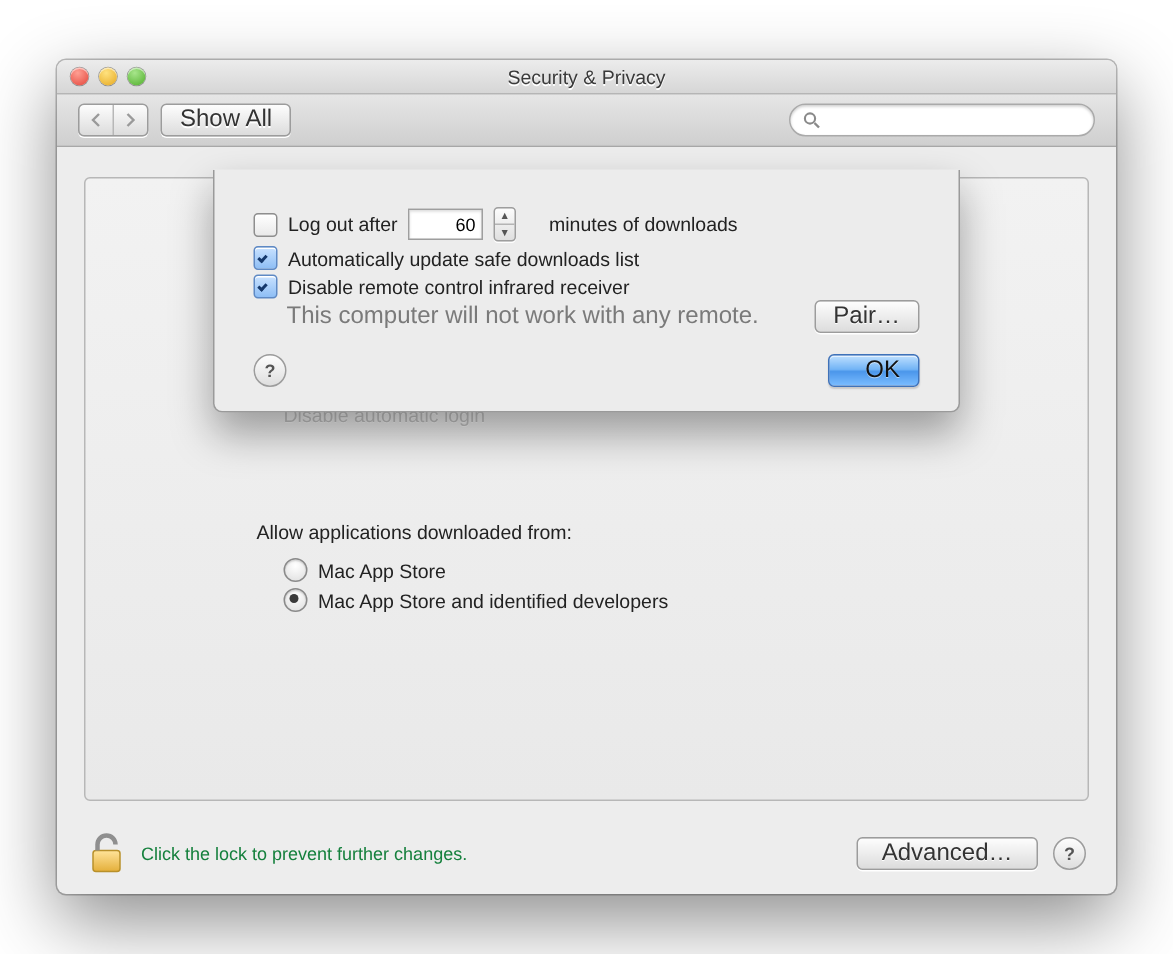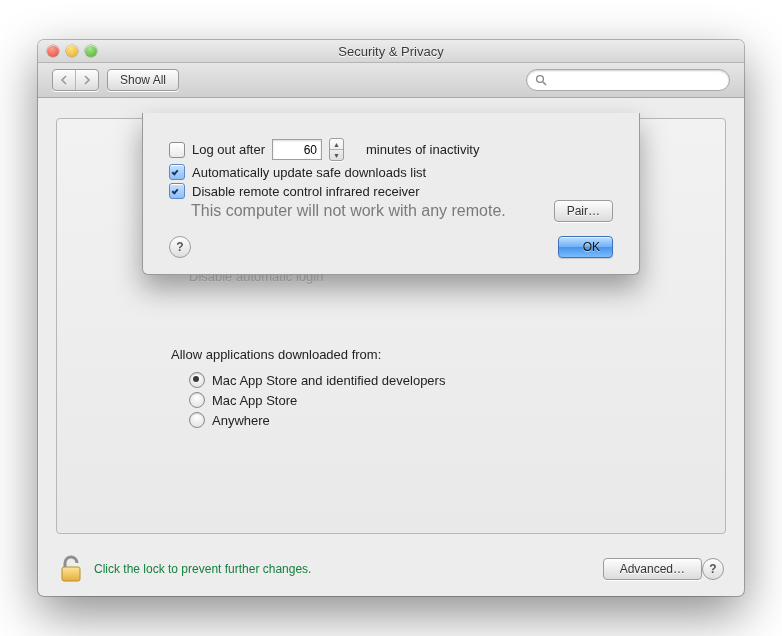--- a/index.html
+++ b/index.html
@@ -46,21 +46,21 @@
   .seg > div{
     width:22px;display:flex;align-items:center;justify-content:center;
     color:#888;
   }
   .seg > div + div{border-left:1px solid #b7b7b7;}
   .btn{
     height:20px;padding:0 12px;
     border:1px solid #9c9c9c;border-radius:4px;
     background:linear-gradient(#fdfdfd,#dcdcdc);
     box-shadow:0 1px 0 #fff;
-    font-size:12px;
+    font-size:16px;
     display:inline-flex;align-items:center;justify-content:center;
     color:#333;text-shadow:0 1px 0 #fff;
     cursor:default;
   }
   .btn.default{
     background:linear-gradient(#bfe0ff,#6fb2f5 48%,#4a95ea 52%,#79bcff);
     border-color:#3f72b9;color:#111;text-shadow:0 1px 0 rgba(255,255,255,.5);
     box-shadow:inset 0 1px 0 rgba(255,255,255,.6),0 1px 1px rgba(0,0,0,.15);
   }
   .search{
@@ -199,66 +199,62 @@
     <div class="ghost-row ghost" style="left:132px;top:126px;font-size:13px;">Show a message when the screen is locked</div>
     <div class="ghost-row" style="left:376px;top:122px;">
       <span class="ghost-btn">Set Lock Message…</span>
     </div>
     <div class="ghost-row ghost" style="left:132px;top:150px;font-size:13px;">Disable automatic login</div>
 
     <div class="gatekeep">
       <div class="sec-label">Allow applications downloaded from:</div>
       <div id="gk-options">
           <div class="radio-row">
-            <span class="radio sel"></span>
-            <span>Mac App Store and identified developers</span>
-          </div>
-          <div class="radio-row">
             <span class="radio"></span>
             <span>Mac App Store</span>
           </div>
           <div class="radio-row">
-            <span class="radio"></span>
-            <span>Anywhere</span>
+            <span class="radio sel"></span>
+            <span>Mac App Store and identified developers</span>
           </div>
         </div>
     </div>
   </div>
 
   <div class="footer">
     <span>
       <svg width="26" height="30" viewBox="0 0 26 30">
         <rect x="4" y="13" width="18" height="14" rx="2" fill="url(#g1)" stroke="#b8902a"></rect>
         <path d="M7 13v-4a6 6 0 0 1 12 0" fill="none" stroke="#8f8f8f" stroke-width="3"></path>
         <defs>
             <linearGradient id="g1" x1="0" y1="0" x2="0" y2="1">
               <stop offset="0" stop-color="#ffe49a"></stop>
               <stop offset="1" stop-color="#e4af3a"></stop>
             </linearGradient>
           </defs>
       </svg>
     </span>
     <span style="font-size:12px;color:#15803d;">Click the lock to prevent further changes.</span>
-    <span style="margin-left:auto;display:flex;align-items:center;">
+    <span style="margin-left:auto;display:flex;gap:10px;align-items:center;">
       <span class="btn" style="padding:0 16px;">Advanced…</span>
       <span class="help">?</span>
     </span>
   </div>
 
   <div class="sheet">
     <div class="row">
       <span id="cb-logout" class="cb"></span>
       <span>Log out after</span>
       <input class="numfield" value="60" style="">
       <span class="stepper">
           <div>▲</div>
           <div>▼</div>
         </span>
       <span style="width:8px;"></span>
-      <span>minutes of inactivity</span>
+      <span>minutes of downloads</span>
     </div>
     <div class="row">
       <span id="cb-auto" class="cb ck"></span>
       <span>Automatically update safe downloads list</span>
     </div>
     <div class="row">
       <span id="cb-ir" class="cb ck"></span>
       <span>Disable remote control infrared receiver</span>
     </div>
     <div class="row" style="margin-top:-2px;">

